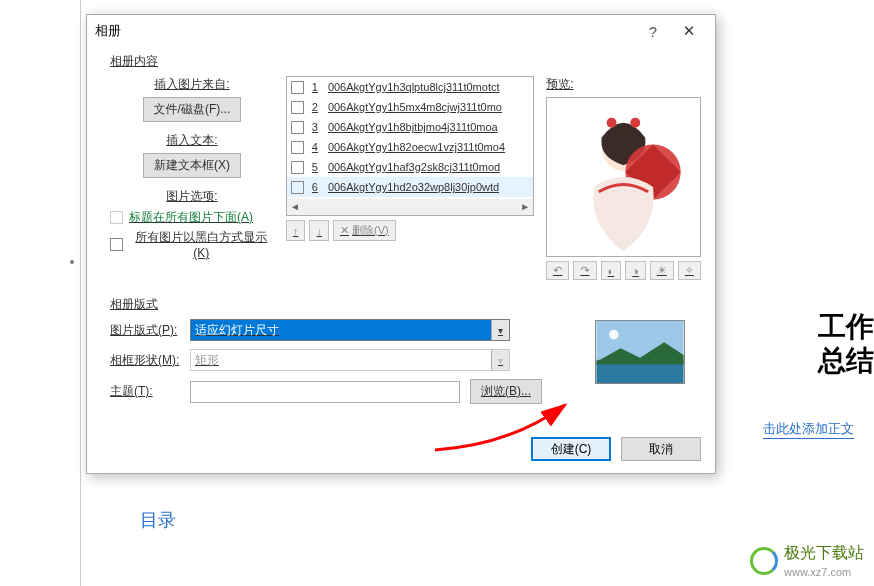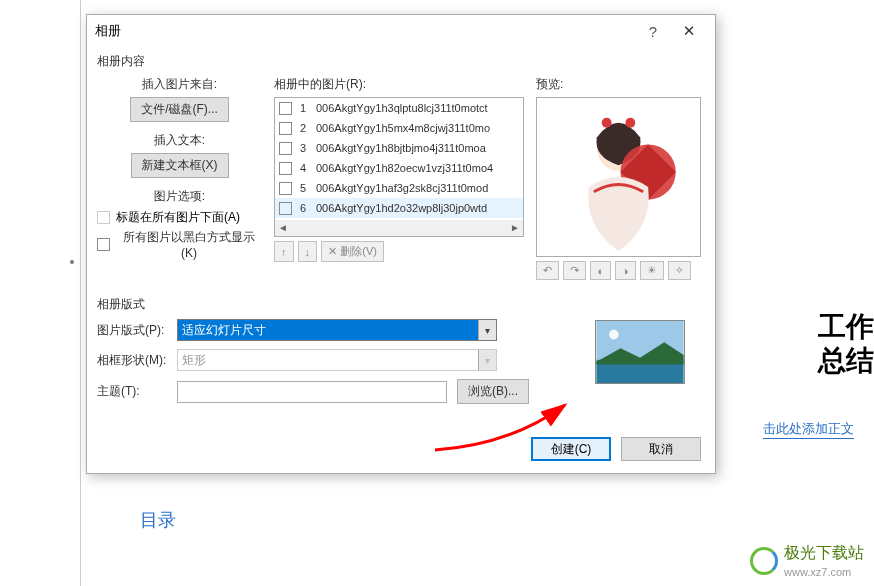--- a/index.html
+++ b/index.html
@@ -7,21 +7,21 @@
 .canvas { position: absolute; left: 80px; top: 0; width: 794px; height: 586px; border-left: 1px solid #ccc; }
 .bg-title { position: absolute; right: 0; top: 310px; font-size: 28px; font-weight: bold; color: #000; line-height: 1.2; }
 .bg-link { position: absolute; right: 20px; top: 420px; font-size: 13px; color: #2a6fc9; border-bottom: 1px solid #2a6fc9; }
 .bg-toc { position: absolute; left: 140px; top: 508px; font-size: 18px; color: #2a6fc9; }
 .dot { position: absolute; left: 70px; top: 260px; width: 4px; height: 4px; background: #777; border-radius: 50%; }
 .dialog { position: absolute; left: 86px; top: 14px; width: 630px; height: 460px; background: #fff; border: 1px solid #aaa; box-shadow: 3px 3px 12px rgba(0,0,0,0.25); }
 .titlebar { height: 32px; display: flex; align-items: center; padding: 0 8px; font-size: 13px; }
 .titlebar .title { flex: 1; }
 .titlebar .help { width: 36px; text-align: center; font-size: 15px; color: #555; }
 .titlebar .close { width: 36px; text-align: center; font-size: 15px; color: #333; }
-.content { padding: 6px 14px 10px 10px; font-size: 12px; color: #333; }
+.content { padding: 6px 14px 10px 23px; font-size: 12px; color: #333; text-decoration: underline; }
 .section-label { margin-bottom: 6px; }
 .row1 { display: flex; gap: 12px; }
 .leftcol { width: 165px; text-align: center; }
 .label { margin-bottom: 4px; }
 .btn { display: inline-block; background: #e1e1e1; border: 1px solid #adadad; padding: 3px 10px; font-size: 12px; cursor: default; }
 .check-row { display: flex; align-items: center; gap: 6px; margin: 3px 0; color: #666; }
 .checkbox { width: 13px; height: 13px; border: 1px solid #888; background: #fff; }
 .picscol { width: 250px; }
 .listbox { border: 1px solid #abadb3; height: 140px; background: #fff; overflow: hidden; }
 .listrow { display: flex; align-items: center; height: 20px; font-size: 11px; white-space: nowrap; overflow: hidden; }
@@ -79,30 +79,29 @@
     <div class="section-label">相册内容</div>
     <div class="row1">
       <div class="leftcol">
         <div class="label">插入图片来自:</div>
         <div class="btn">文件/磁盘(F)...</div>
         <div class="label" style="margin-top:10px">插入文本:</div>
         <div class="btn">新建文本框(X)</div>
         <div class="label" style="margin-top:10px">图片选项:</div>
         <div class="check-row">
           <span class="checkbox" style="border-color:#ccc"></span>
-          <span style="color:#000000">标题在所有图片下面(A)</span>
+          <span style="color:#15803d">标题在所有图片下面(A)</span>
         </div>
         <div class="check-row">
           <span class="checkbox"></span>
           <span style="color:#333">所有图片以黑白方式显示(K)</span>
         </div>
       </div>
 
       <div class="picscol">
-        <div class="label">相册中的图片(R):</div>
         <div class="listbox" style="position:relative">
           <div class="listrow">
               <span class="cb"></span>
               <span class="num">1</span>
               <span class="name">006AkgtYgy1h3qlptu8lcj311t0motct</span>
             </div>
           <div class="listrow">
               <span class="cb"></span>
               <span class="num">2</span>
               <span class="name">006AkgtYgy1h5mx4m8cjwj311t0mo</span>

